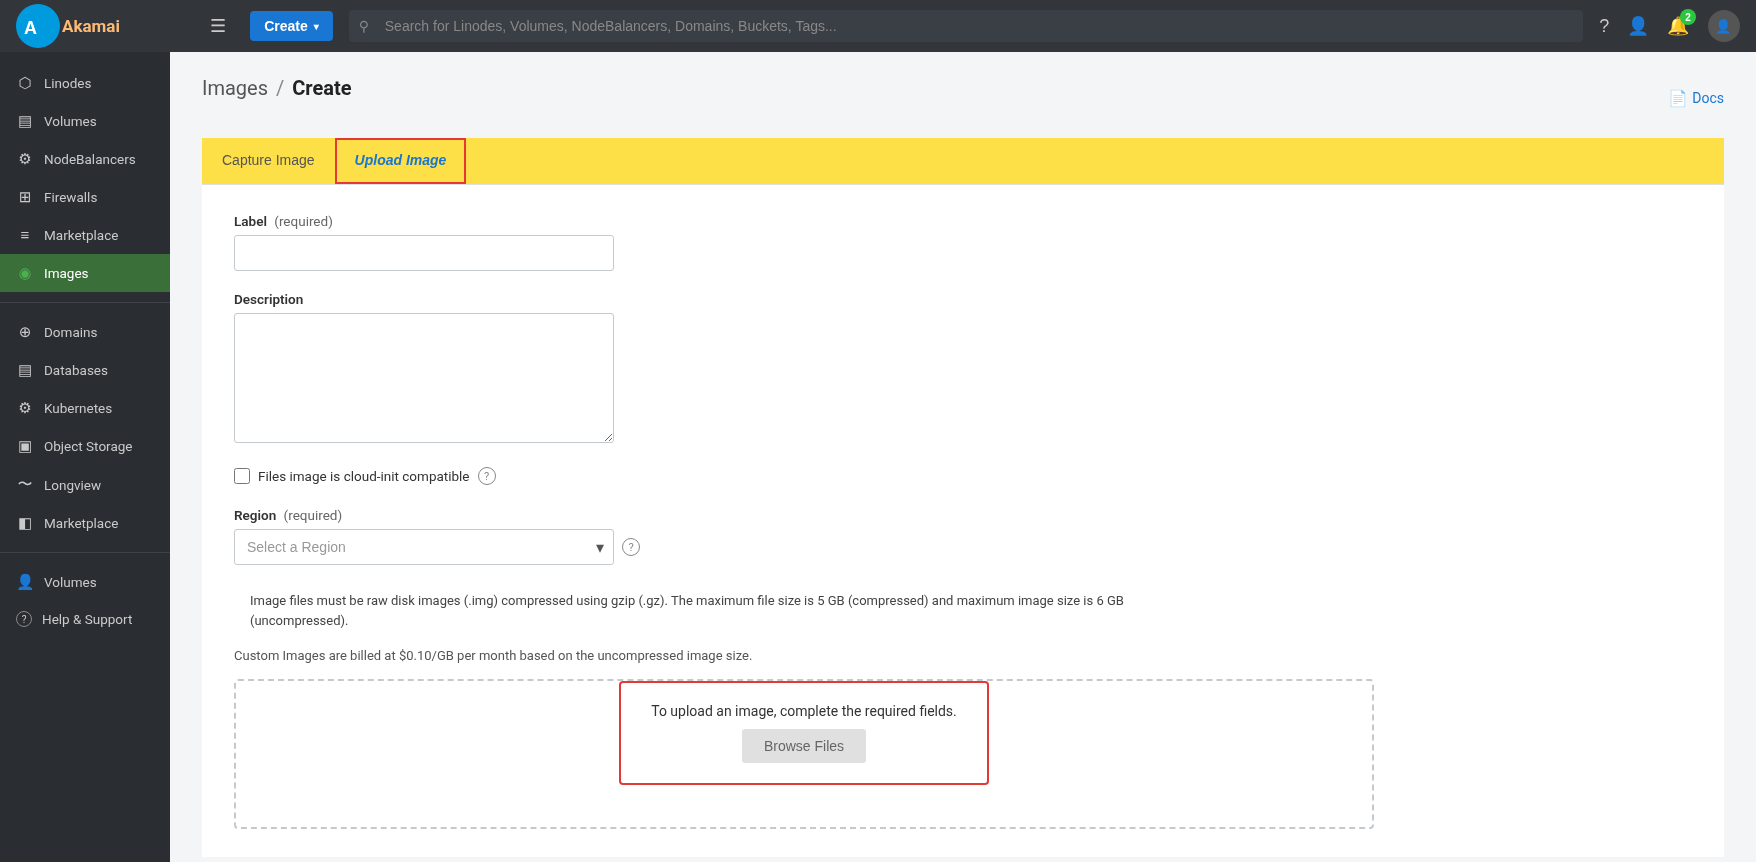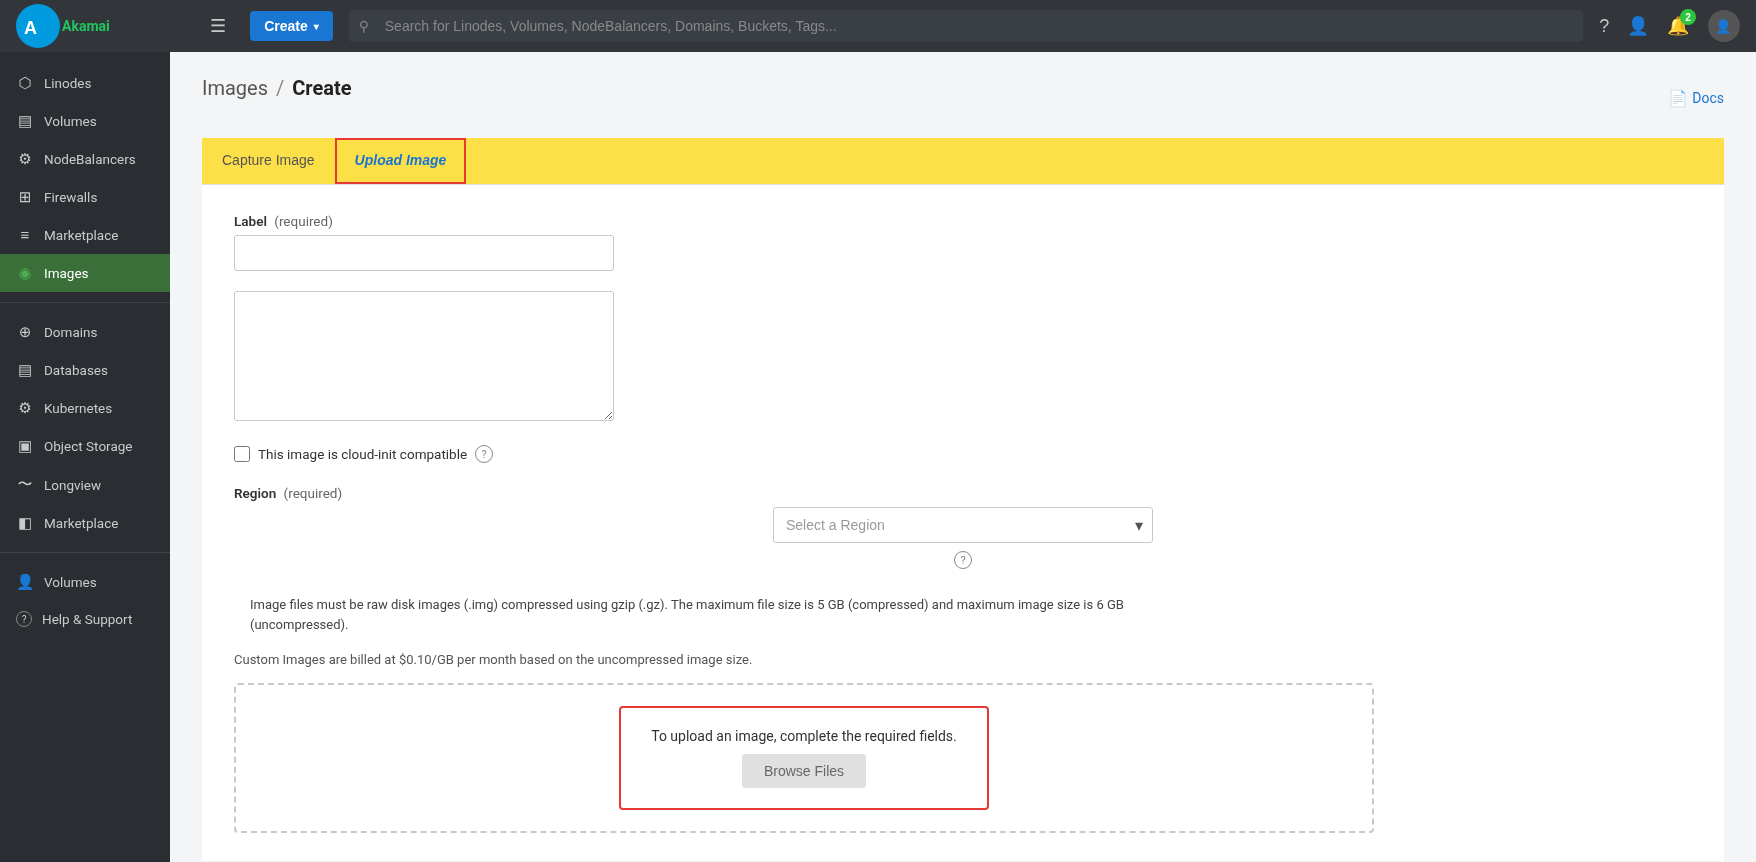--- a/index.html
+++ b/index.html
@@ -330,21 +330,21 @@
       margin-bottom: 16px;
     }
 
     
     .upload-zone {
       border: 2px dashed #c4c9ce;
       border-radius: 4px;
       min-height: 150px;
       display: flex;
       align-items: center;
-      justify-content: center;
+      justify-content: flex-start;
       flex-direction: column;
       gap: 12px;
       background: white;
       max-width: 1140px;
     }
     .upload-zone-inner {
       border: 2px solid #e53935;
       border-radius: 4px;
       padding: 20px 30px;
       display: flex;
@@ -369,21 +369,21 @@
   </style>
 </head>
 <body>
 
 <nav class="top-nav">
   <div class="logo-area">
     <svg class="logo-icon" viewBox="0 0 44 44" fill="none" xmlns="http://www.w3.org/2000/svg">
       <circle cx="22" cy="22" r="22" fill="#009BDE"></circle>
       <text x="8" y="30" font-size="18" fill="white" font-weight="bold" font-family="Arial">A</text>
     </svg>
-    <span style="color:#22c55e;font-weight:bold;font-size:14px;margin-left:2px;">Akamai</span>
+    <span style="color:#fdba74;font-weight:bold;font-size:17px;margin-left:2px;">Akamai</span>
   </div>
 
   <button class="hamburger-btn">☰</button>
 
   <button class="create-btn">
     <span>Create</span>
     <span class="arrow">▾</span>
   </button>
 
   <div class="search-wrapper">
@@ -494,35 +494,38 @@
 
       <div class="form-group">
         <label class="form-label">
           <span>Label</span>
           <span class="required-note">(required)</span>
         </label>
         <input type="text" class="form-input" placeholder="" style="">
       </div>
 
       <div class="form-group">
+        <label class="form-label">
+          <span>Description</span>
+        </label>
         <textarea class="form-textarea" style=""></textarea>
       </div>
 
       <div class="checkbox-row">
         <input type="checkbox" class="checkbox-input" style="">
-        <span class="checkbox-label">This image is cloud-init compatible</span>
+        <span class="checkbox-label">Files image is cloud-init compatible</span>
         <span class="help-circle">?</span>
       </div>
 
       <div class="form-group">
         <label class="form-label">
           <span>Region</span>
           <span class="required-note">(required)</span>
         </label>
-        <div style="display:flex;align-items:center;gap:8px;flex-direction:column;">
+        <div style="display:flex;align-items:center;gap:8px;">
           <div class="region-select-wrapper">
             <select class="region-select">
               <option value="">Select a Region</option>
             </select>
             <span class="region-select-arrow">▾</span>
           </div>
           <span class="help-circle">?</span>
         </div>
       </div>
 

